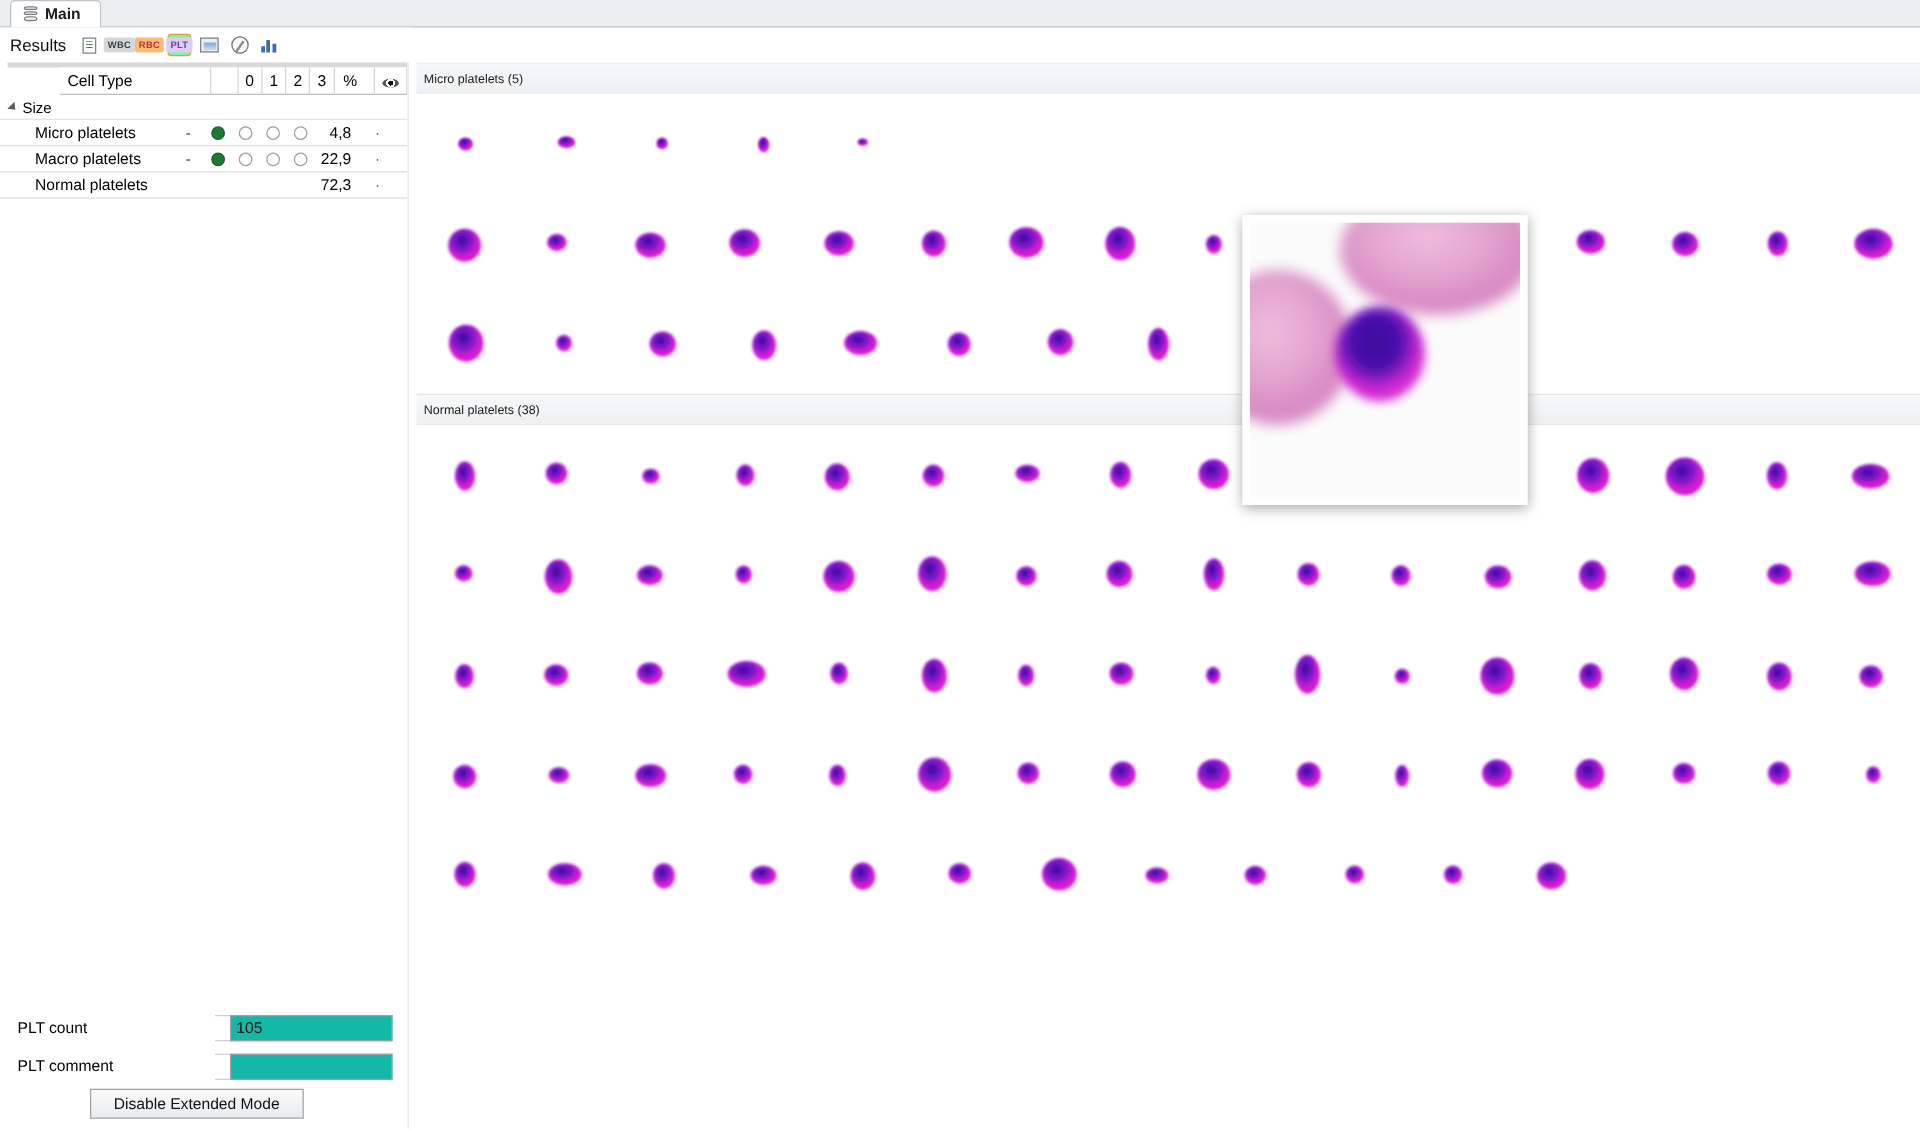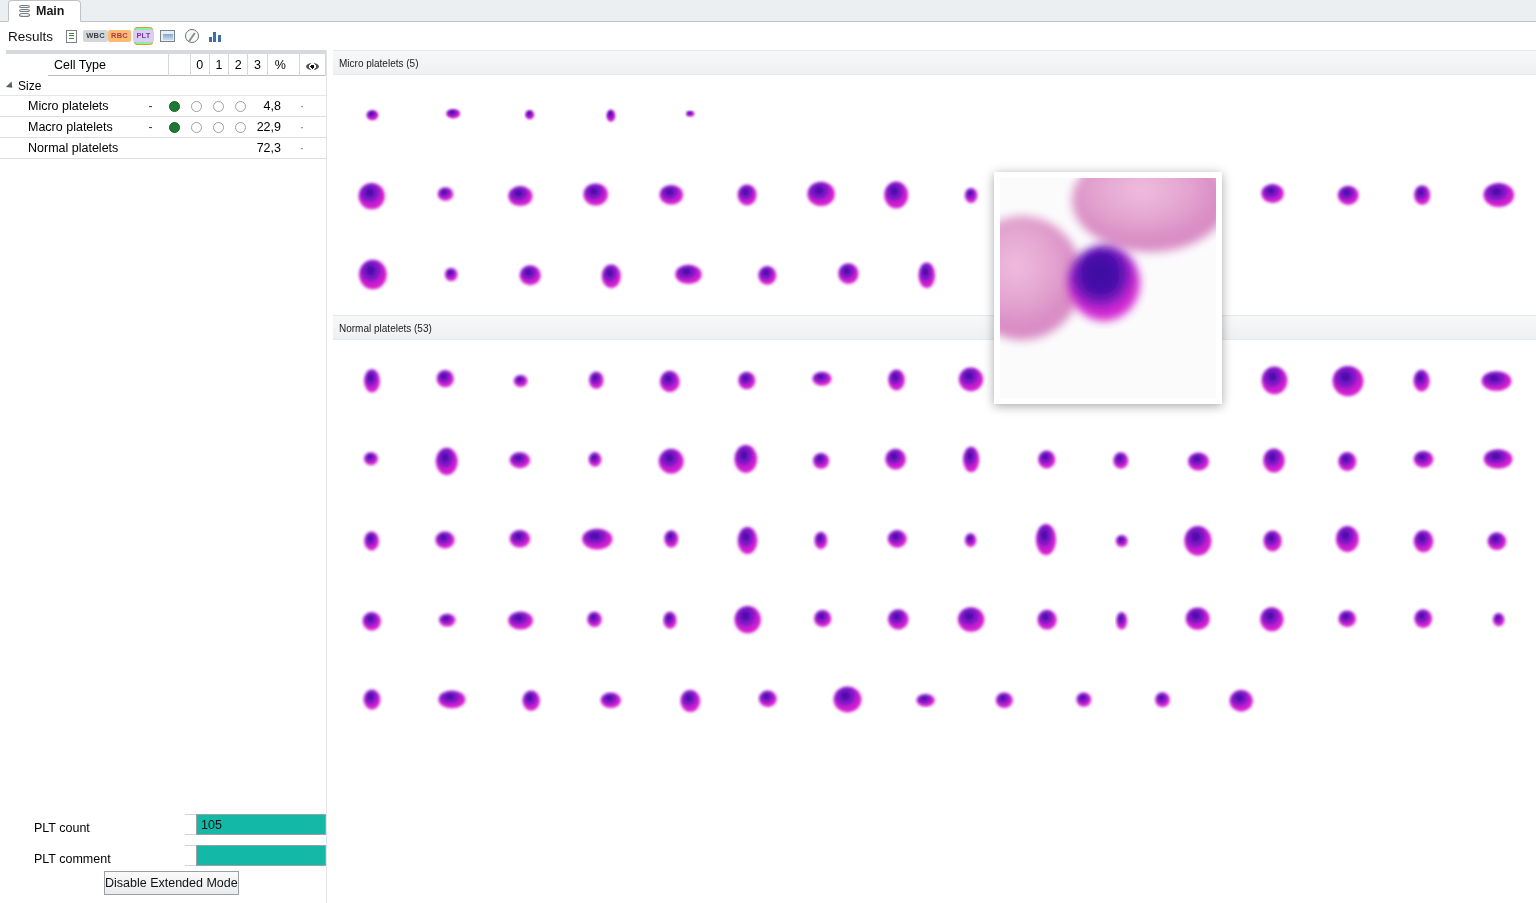--- a/index.html
+++ b/index.html
@@ -96,29 +96,29 @@
   .tri { width:0;height:0;border-left:5px solid #5a6066;border-top:4px solid transparent;border-bottom:4px solid transparent;transform:rotate(45deg);}
   .indent { padding-left:28px; }
   .eye {
     display:inline-block; width:13px; height:7px; border-radius:50%;
     background:radial-gradient(circle at 50% 50%, #111 0 2px, #fff 2px 3.6px, #555 3.6px);
     position:relative; top:1px;
   }
 
   
   .form { position:absolute; left:0; bottom:8px; width:326px; }
-  .form-row { display:flex; align-items:flex-end; height:26px; margin-bottom:5px;margin-left:20px; }
+  .form-row { display:flex; align-items:center; height:26px; margin-bottom:5px; }
   .form-label { width:172px; padding-left:14px; font-size:12.5px; }
   .mini-box { width:12px; height:21px; border:1px solid #cfd3d7; border-left:none; border-right:none; background:#fff; }
   .txt-input {
     width:130px; height:21px; border:1px solid #9aa0a6; background:#14b8a6;
     font-family:"Liberation Sans",sans-serif; font-size:12.5px; padding:0 4px; color:#111;
   }
   .btn-wide {
-    margin-left:104px; padding:4px 0; font-size:12.5px;
+    margin-left:72px; padding:4px 18px; font-size:12.5px;
     background:linear-gradient(#fafafa,#e9ebed); border:1px solid #9aa0a6; color:#111; cursor:pointer;text-align:right;
   }
 
   
   .splitter { position:absolute; left:326px; top:50px; width:7px; bottom:0; background:#fff; border-left:1px solid #e3e6e9; cursor:col-resize;}
 
   
   .gallery { position:absolute; left:333px; top:50px; right:0; bottom:0; background:#fff; overflow:hidden; }
 
   .sec-head {
@@ -720,21 +720,21 @@
                   </radialGradient>
                   <filter id="fgmacro-platelets74757">
                     <feGaussianBlur stdDeviation="1.4"></feGaussianBlur>
                   </filter>
                 </defs>
                 <ellipse cx="23.8" cy="23.3" rx="8.3" ry="12.8" fill="url(#gmacro-platelets74757)" filter="url(#fgmacro-platelets74757)"></ellipse>
               </svg>
             </div>
           </div>
         </div>
-        <div class="sec-head">Normal platelets (53)</div>
+        <div class="sec-head">Normal platelets (38)</div>
         <div class="sec-body">
           <div class="cellrow">
             <div class="cellbox">
               <svg class="plt" width="46" height="46" viewBox="0 0 46 46">
                 <defs>
                   <radialGradient id="gnormal-platelets03248" cx="42%" cy="36%">
                     <stop offset="0%" stop-color="#3b0b9e"></stop>
                     <stop offset="52%" stop-color="#7a16c8"></stop>
                     <stop offset="100%" stop-color="#d41fd0"></stop>
                   </radialGradient>

